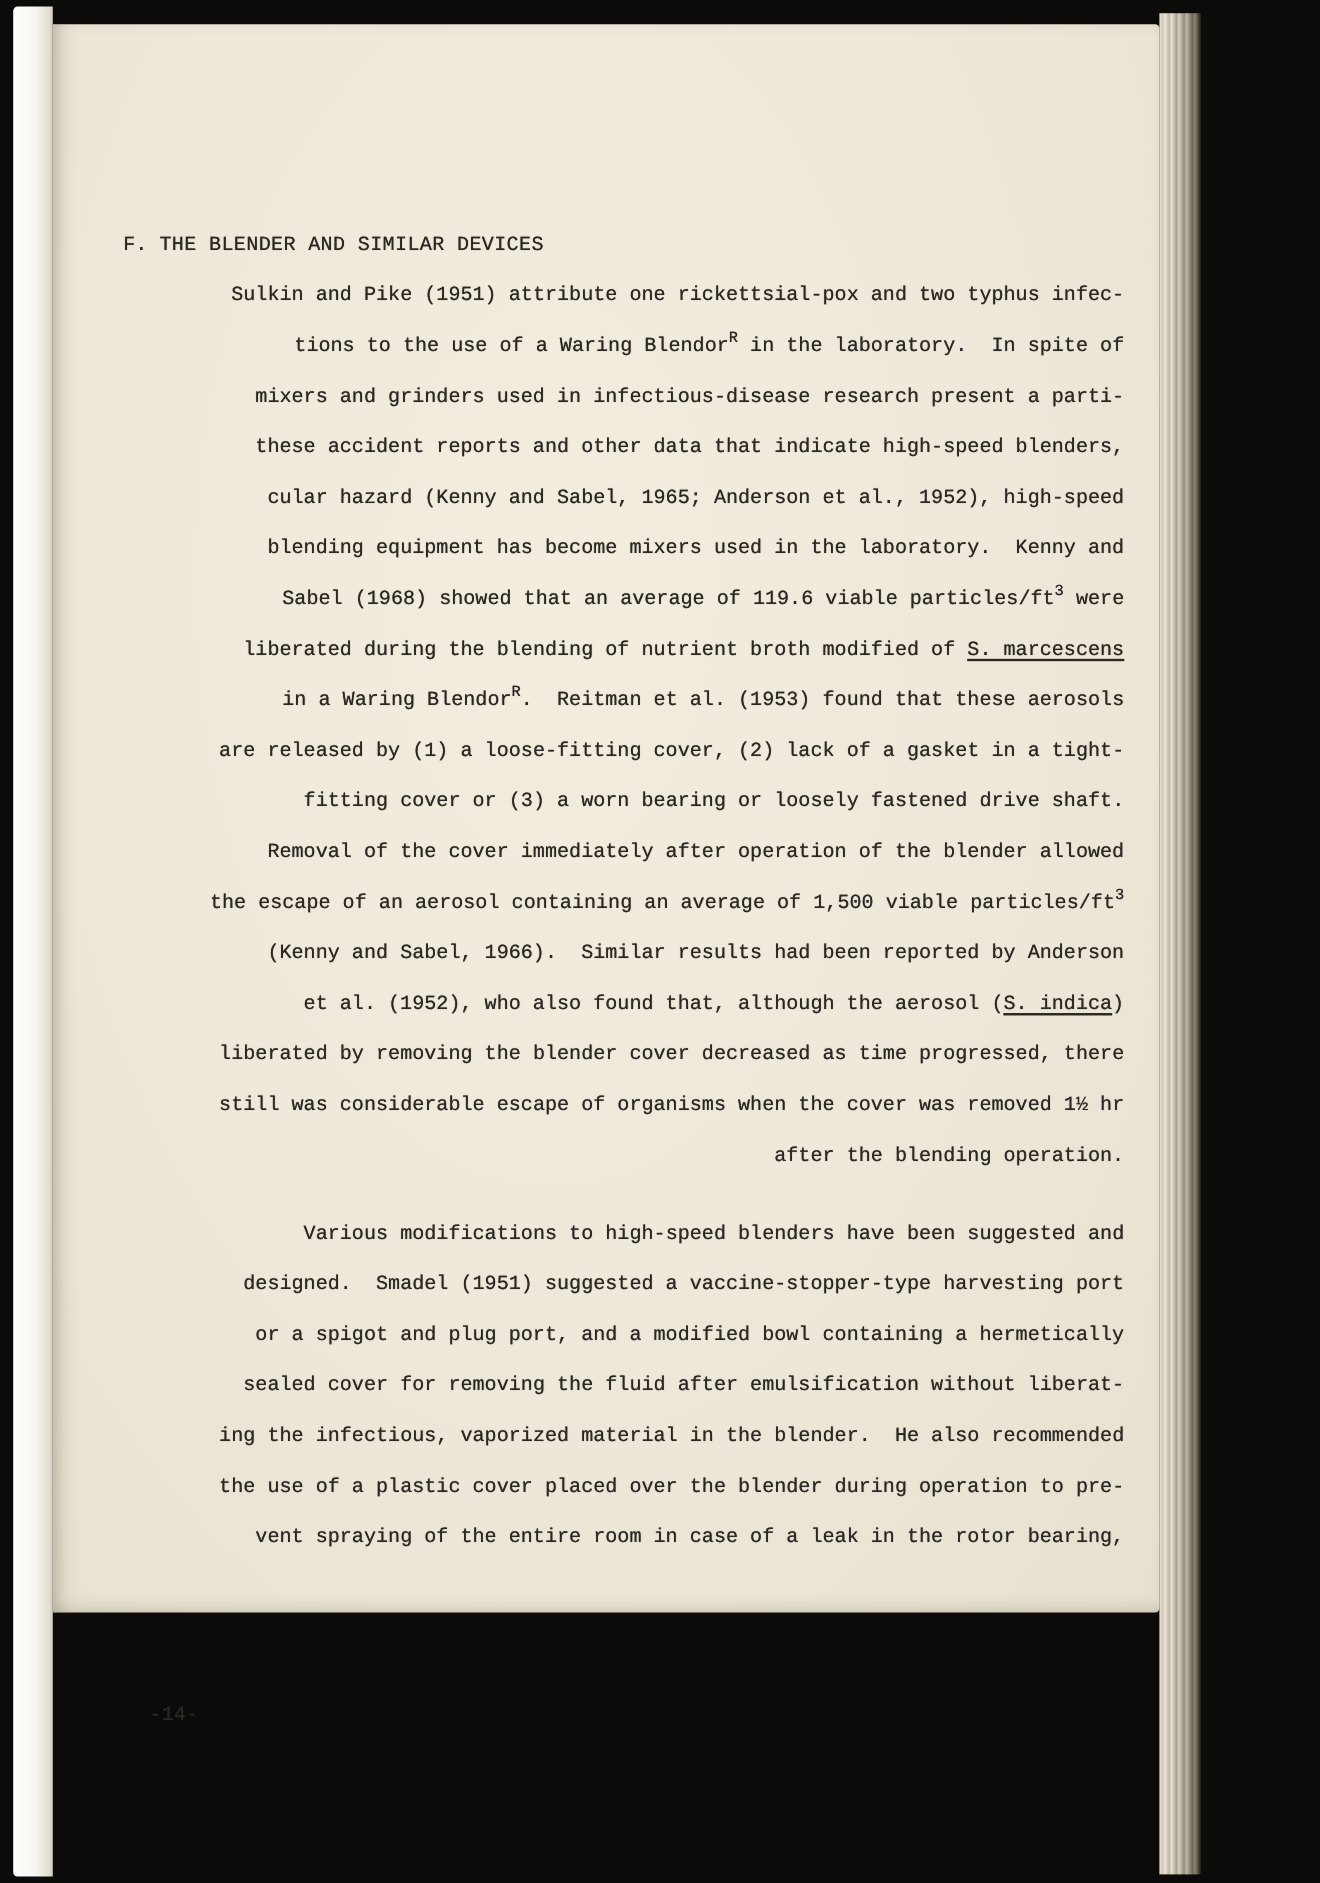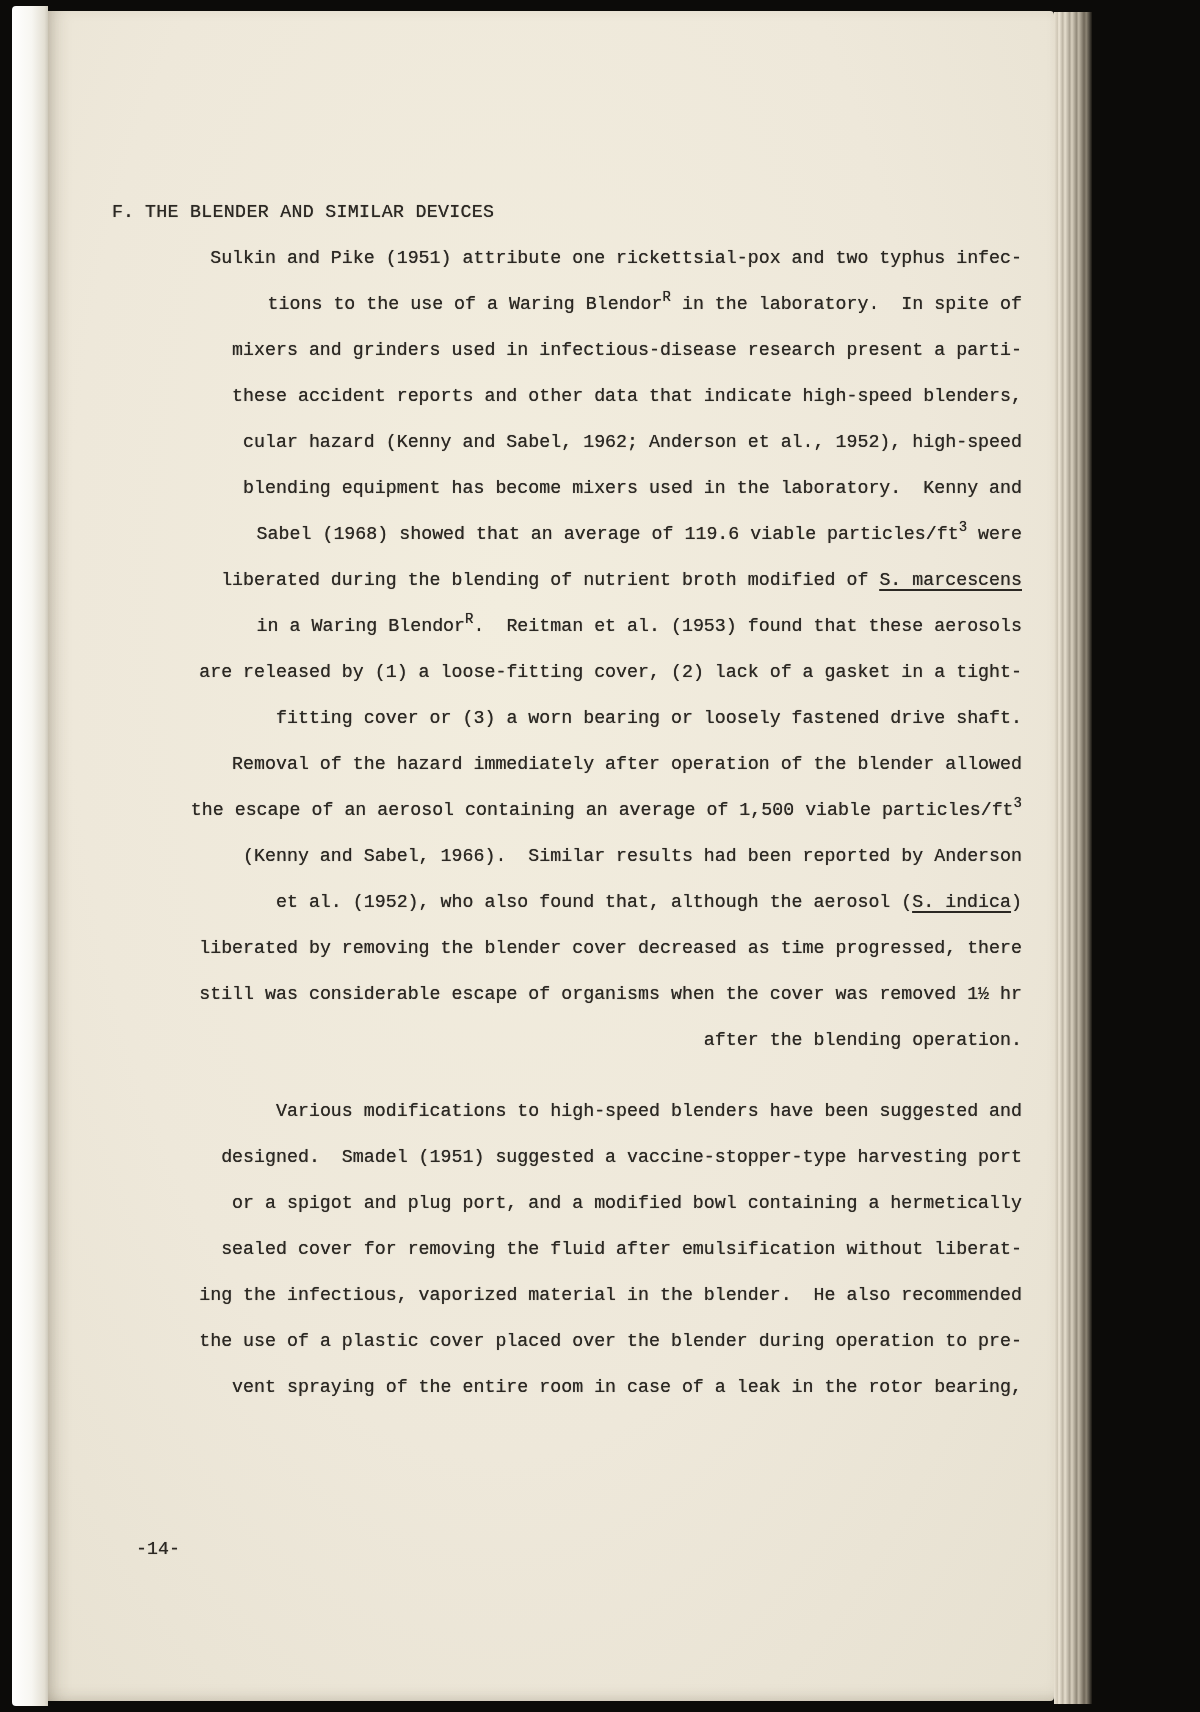--- a/index.html
+++ b/index.html
@@ -9,21 +9,21 @@
     background:#0c0b09;
     overflow:hidden;
     font-family:"Liberation Mono","DejaVu Sans Mono",monospace;
   }
   .binding-strip {
     position:absolute; left:12px; top:6px; width:36px; height:1700px;
     background:linear-gradient(90deg,#ffffff 0%,#f7f6f1 55%,#e3dfd3 90%,#cfcabc 100%);
     border-radius:4px 0 0 4px;
   }
   .paper {
-    position:absolute; left:48px; top:11px; width:1006px; height:1690px;
+    position:absolute; left:48px; top:22px; width:1006px; height:1444px;
     background:radial-gradient(ellipse at 45% 35%, #f2edde 0%, #eee8da 55%, #e6e0d0 100%);
     box-shadow:inset 14px 0 20px -12px rgba(70,58,36,0.35), inset 0 -10px 18px -12px rgba(70,58,36,0.25);
     border-radius:0 4px 4px 0;
   }
   .page-edges {
     position:absolute; left:1054px; top:12px; width:38px; height:1692px;
     background:linear-gradient(90deg,
       #e9e2d3 0%, #cfc7b6 9%,
       #efe8d9 13%, #bdb5a4 23%,
       #e6dfcf 29%, #aaa292 41%,
@@ -57,28 +57,28 @@
 
 <div class="paper">
   <div class="content">
     <div class="heading-row"><span class="heading-label">F.</span><span class="heading-title">THE BLENDER AND SIMILAR DEVICES</span></div>
 
     <div class="para para-1">
         <div class="line"><span>Sulkin and Pike (1951) attribute one rickettsial-pox and two typhus infec-</span></div>
         <div class="line"><span>tions to the use of a Waring Blendor</span><span class="sup">R</span><span> in the laboratory.  In spite of</span></div>
         <div class="line"><span>mixers and grinders used in infectious-disease research present a parti-</span></div>
         <div class="line"><span>these accident reports and other data that indicate high-speed blenders,</span></div>
-        <div class="line"><span>cular hazard (Kenny and Sabel, 1962; Anderson et al., 1952), high-speed</span></div>
+        <div class="line"><span>cular hazard (Kenny and Sabel, 1965; Anderson et al., 1952), high-speed</span></div>
         <div class="line"><span>blending equipment has become mixers used in the laboratory.  Kenny and</span></div>
         <div class="line"><span>Sabel (1968) showed that an average of 119.6 viable particles/ft</span><span class="sup">3</span><span> were</span></div>
         <div class="line"><span>liberated during the blending of nutrient broth modified of </span><span class="u">S. marcescens</span></div>
         <div class="line"><span>in a Waring Blendor</span><span class="sup">R</span><span>.  Reitman et al. (1953) found that these aerosols</span></div>
         <div class="line"><span>are released by (1) a loose-fitting cover, (2) lack of a gasket in a tight-</span></div>
         <div class="line"><span>fitting cover or (3) a worn bearing or loosely fastened drive shaft.</span></div>
-        <div class="line"><span>Removal of the hazard immediately after operation of the blender allowed</span></div>
+        <div class="line"><span>Removal of the cover immediately after operation of the blender allowed</span></div>
         <div class="line"><span>the escape of an aerosol containing an average of 1,500 viable particles/ft</span><span class="sup">3</span></div>
         <div class="line"><span>(Kenny and Sabel, 1966).  Similar results had been reported by Anderson</span></div>
         <div class="line"><span>et al. (1952), who also found that, although the aerosol (</span><span class="u">S. indica</span><span>)</span></div>
         <div class="line"><span>liberated by removing the blender cover decreased as time progressed, there</span></div>
         <div class="line"><span>still was considerable escape of organisms when the cover was removed 1½ hr</span></div>
         <div class="line"><span>after the blending operation.</span></div>
       </div>
 
     <div class="para para-2">
         <div class="line"><span>Various modifications to high-speed blenders have been suggested and</span></div>

